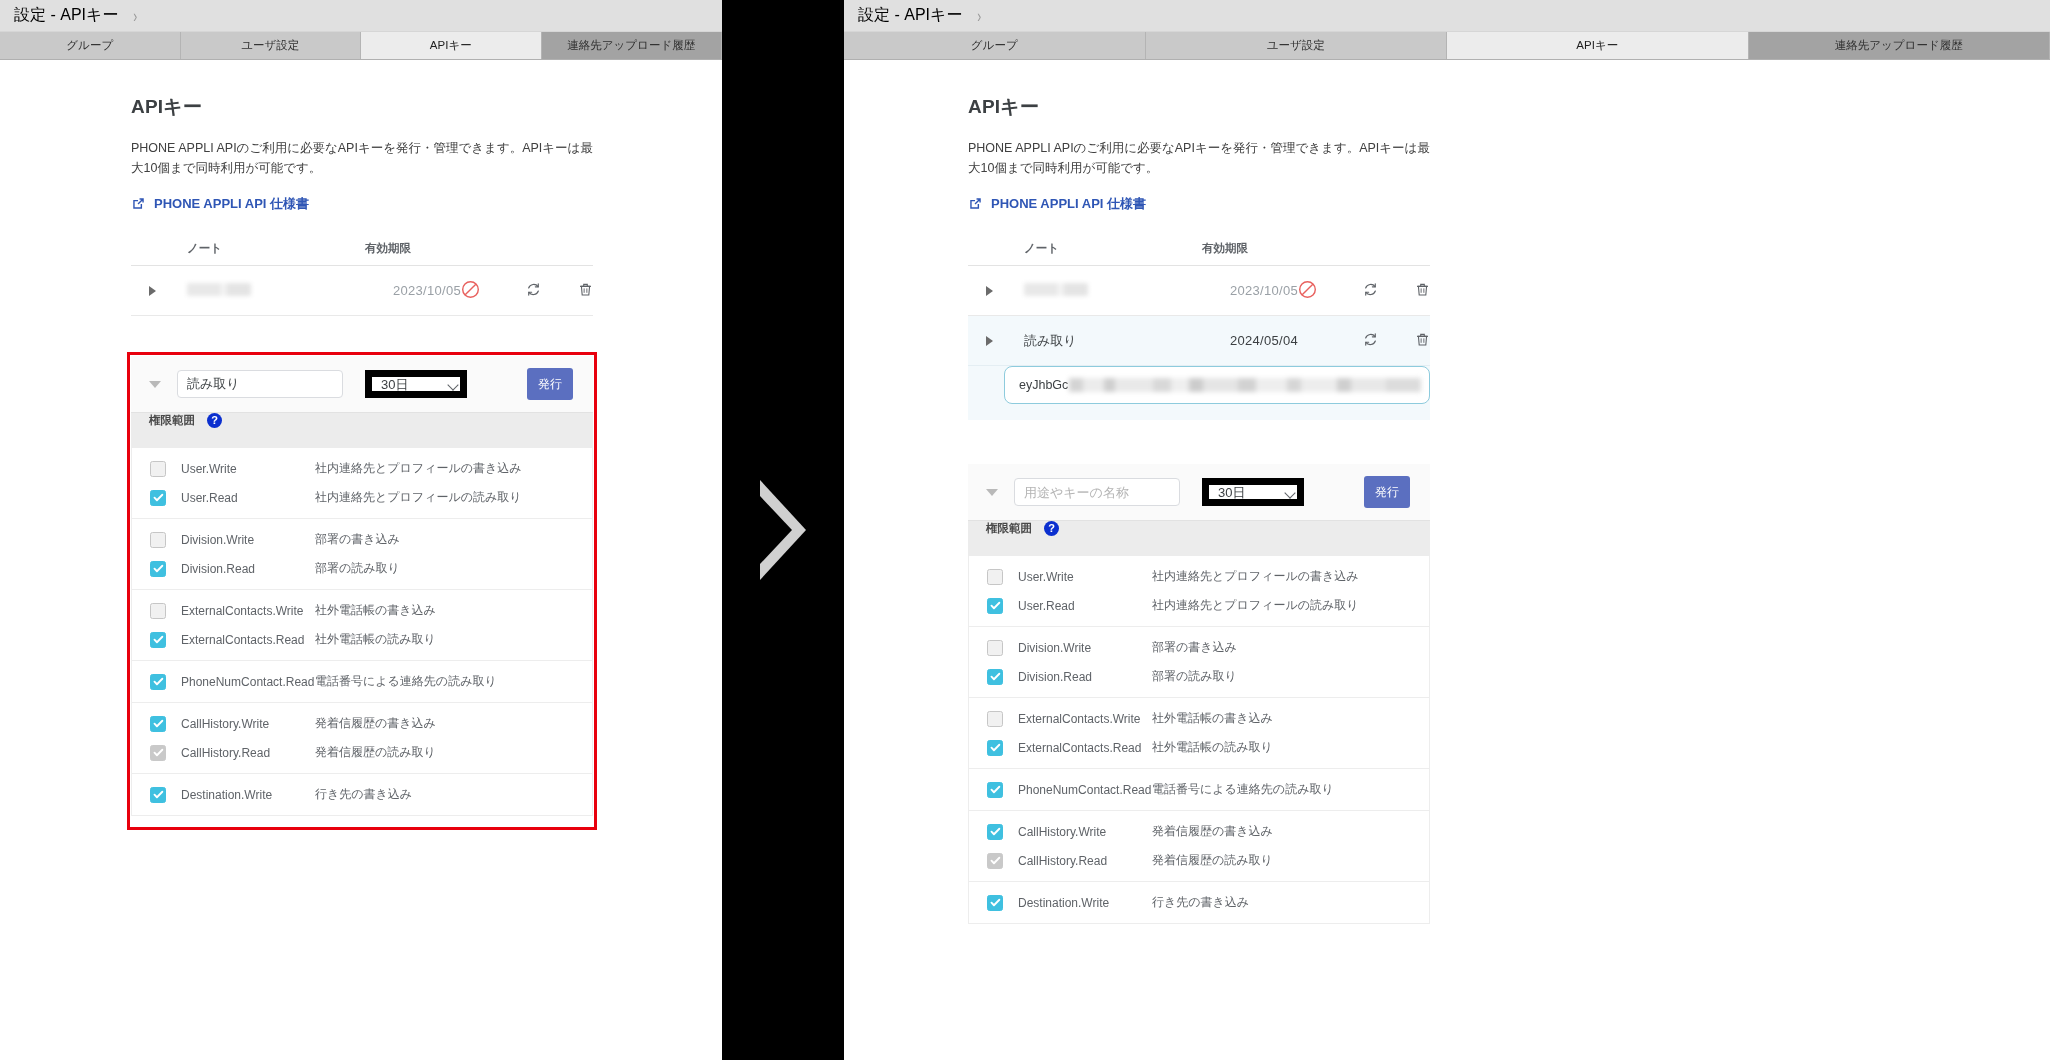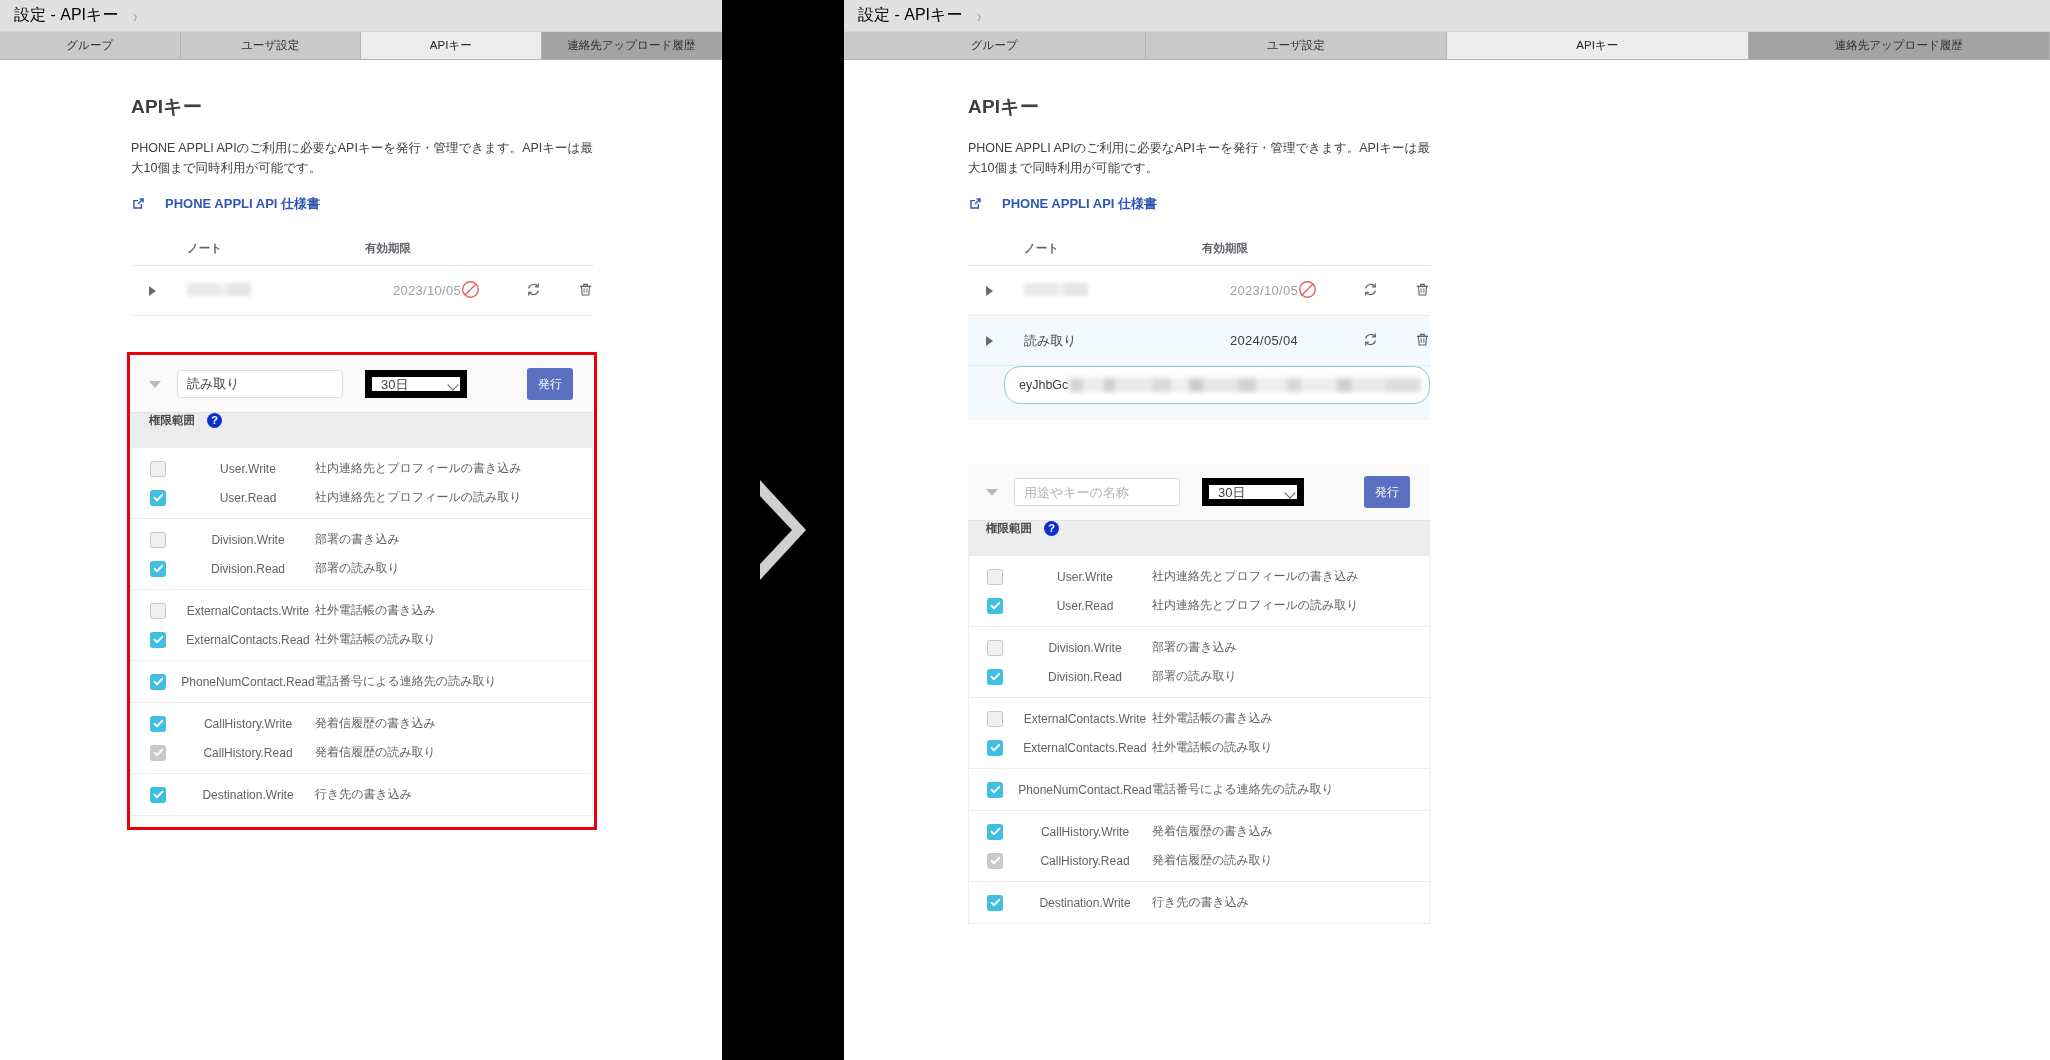--- a/index.html
+++ b/index.html
@@ -70,21 +70,21 @@
   
   .content { padding: 34px 0 0 0; background: #fff; height: calc(100% - 61px); overflow: hidden; }
   .inner-left  { padding-left: 131px; width: 600px; }
 
   .page-title { font-size: 19px; font-weight: 700; color: #3c4043; letter-spacing: .2px; }
   .page-desc {
     margin-top: 18px; font-size: 12.5px; color: #404040;
     line-height: 1.62; max-width: 462px;
   }
   .spec-link {
-    margin-top: 16px; display: inline-flex; align-items: center; gap: 19px;
+    margin-top: 16px; display: inline-flex; align-items: center; gap: 8px;
     color: #2f56b5; font-size: 13px; font-weight: 700; cursor: pointer;
     text-decoration: none;
   }
   .ext-icon { width: 15px; height: 15px; display: inline-block; }
 
   
   .key-table { margin-top: 26px; width: 462px; }
   .key-head {
     display: flex; align-items: flex-end; padding: 0 0 9px 0;
     font-size: 11.5px; font-weight: 700; color: #5f6368;
@@ -114,21 +114,21 @@
   .note-text { color: #3c4043; font-size: 13px; }
   .exp-date { color: #9aa0a6; font-size: 13px; letter-spacing: .3px; text-align: right; }
   .exp-date.active { color: #3c4043; }
   .icon-btn { cursor: pointer; display: inline-flex; align-items: center; justify-content: center; }
 
   
   .token-row { padding: 0 0 16px 36px; background: #f3f9fc; }
   .token-box {
     position: relative; display: flex; align-items: center;
     width: 426px; height: 38px; background: #fff;
-    border: 1px solid #8dcbdd; border-radius: 16px; padding: 0 8px 0 14px;
+    border: 1px solid #8dcbdd; border-radius: 8px; padding: 0 8px 0 14px;
     overflow: hidden;
   }
   .token-plain { font-size: 12.5px; color: #3c4043; white-space: nowrap; }
   .token-blur {
     flex: 1; height: 14px; margin-left: 1px;
     background: linear-gradient(90deg,#d4d4d4 0 4%, #ececec 4% 10%, #cfcfcf 10% 13%,
       #e9e9e9 13% 24%, #d8d8d8 24% 29%, #efefef 29% 34%, #cccccc 34% 38%,
       #e5e5e5 38% 48%, #d2d2d2 48% 53%, #eeeeee 53% 62%, #d6d6d6 62% 66%,
       #ededed 66% 76%, #cfcfcf 76% 80%, #e8e8e8 80% 90%, #dcdcdc 90% 100%);
     filter: blur(2.6px);
@@ -174,21 +174,21 @@
     border-top: 1px solid #e2e2e2;
   }
   .help-badge {
     width: 15px; height: 15px; border-radius: 50%; background: #0b2fcf; color: #fff;
     font-size: 11px; font-weight: 700; display: flex; align-items: center;
     justify-content: center; cursor: pointer; line-height: 1;
   }
   .scope-body { background: #fff; border: 1px solid #ededed; border-top: none; }
   .scope-group { border-bottom: 1px solid #ededed; padding: 6px 0; }
   .scope-group:last-child { border-bottom: none; }
-  .scope-row { display: flex; align-items: center; height: 29px; padding-left: 18px; text-align: center; }
+  .scope-row { display: flex; align-items: center; height: 29px; padding-left: 18px; }
   .cbx {
     width: 16px; height: 16px; border-radius: 2.5px; flex: 0 0 16px;
     display: flex; align-items: center; justify-content: center; cursor: pointer;
   }
   .cbx.off { background: #f1f1f1; border: 1px solid #c6c6c6; }
   .cbx.on  { background: #3fc0e0; border: 1px solid #3fc0e0; }
   .cbx.dis { background: #c9c9c9; border: 1px solid #c9c9c9; cursor: default; }
   .cbx svg { display: block; }
   .scope-name { margin-left: 15px; width: 134px; font-size: 12px; color: #5f6368; }
   .scope-desc { font-size: 12px; color: #5f6368; }

